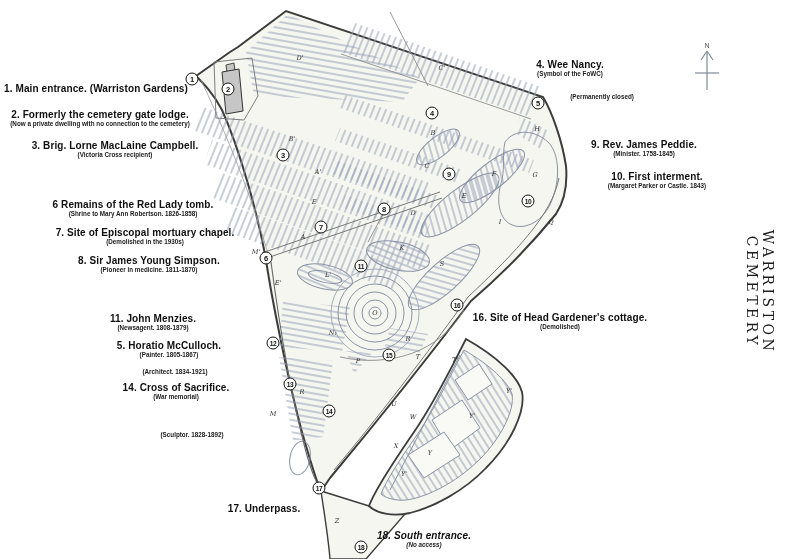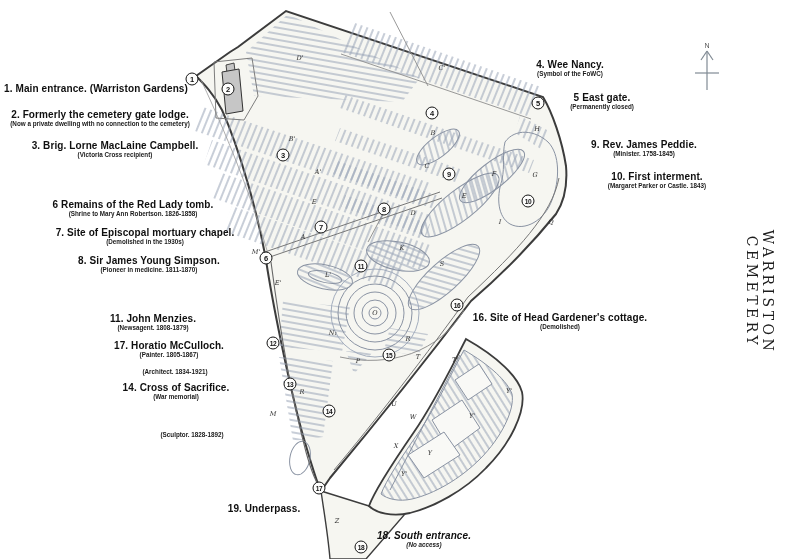--- a/index.html
+++ b/index.html
@@ -203,21 +203,20 @@
       </div>
       <div class="legend-item" style="left: -45px; top: 141px;">
         <div class="legend-main">3. Brig. Lorne MacLaine Campbell.</div>
         <div class="legend-sub">(Victoria Cross recipient)</div>
       </div>
       <div class="legend-item" style="left: 410px; top: 60px;">
         <div class="legend-main">4. Wee Nancy.</div>
         <div class="legend-sub">(Symbol of the FoWC)</div>
       </div>
       <div class="legend-item" style="left: 442px; top: 93px;">
-        <div class="legend-main">5 East gate.</div>
         <div class="legend-sub">(Permanently closed)</div>
       </div>
       <div class="legend-item" style="left: -27px; top: 200px;">
         <div class="legend-main">6 Remains of the Red Lady tomb.</div>
         <div class="legend-sub">(Shrine to Mary Ann Robertson. 1826-1858)</div>
       </div>
       <div class="legend-item" style="left: -15px; top: 228px;">
         <div class="legend-main">7. Site of Episcopal mortuary chapel.</div>
         <div class="legend-sub">(Demolished in the 1930s)</div>
       </div>
@@ -231,39 +230,39 @@
       </div>
       <div class="legend-item" style="left: 497px; top: 172px;">
         <div class="legend-main">10. First interment.</div>
         <div class="legend-sub">(Margaret Parker or Castle. 1843)</div>
       </div>
       <div class="legend-item" style="left: -7px; top: 314px;">
         <div class="legend-main">11. John Menzies.</div>
         <div class="legend-sub">(Newsagent. 1808-1879)</div>
       </div>
       <div class="legend-item" style="left: 9px; top: 341px;">
-        <div class="legend-main">17. Horatio McCulloch.</div>
+        <div class="legend-main">5. Horatio McCulloch.</div>
         <div class="legend-sub">(Painter. 1805-1867)</div>
       </div>
       <div class="legend-item" style="left: 15px; top: 368px;">
         <div class="legend-sub">(Architect. 1834-1921)</div>
       </div>
       <div class="legend-item" style="left: 16px; top: 383px;">
         <div class="legend-main">14. Cross of Sacrifice.</div>
         <div class="legend-sub">(War memorial)</div>
       </div>
       <div class="legend-item" style="left: 32px; top: 431px;">
         <div class="legend-sub">(Sculptor. 1828-1892)</div>
       </div>
       <div class="legend-item" style="left: 400px; top: 313px;">
         <div class="legend-main">16. Site of Head Gardener's cottage.</div>
         <div class="legend-sub">(Demolished)</div>
       </div>
       <div class="legend-item" style="left: 104px; top: 504px;">
-        <div class="legend-main">19. Underpass.</div>
+        <div class="legend-main">17. Underpass.</div>
       </div>
       <div class="legend-item" style="left: 264px; top: 531px; font-style: italic;">
         <div class="legend-main">18. South entrance.</div>
         <div class="legend-sub">(No access)</div>
       </div>
     </div>
 
 </div>
 
 </body></html>

